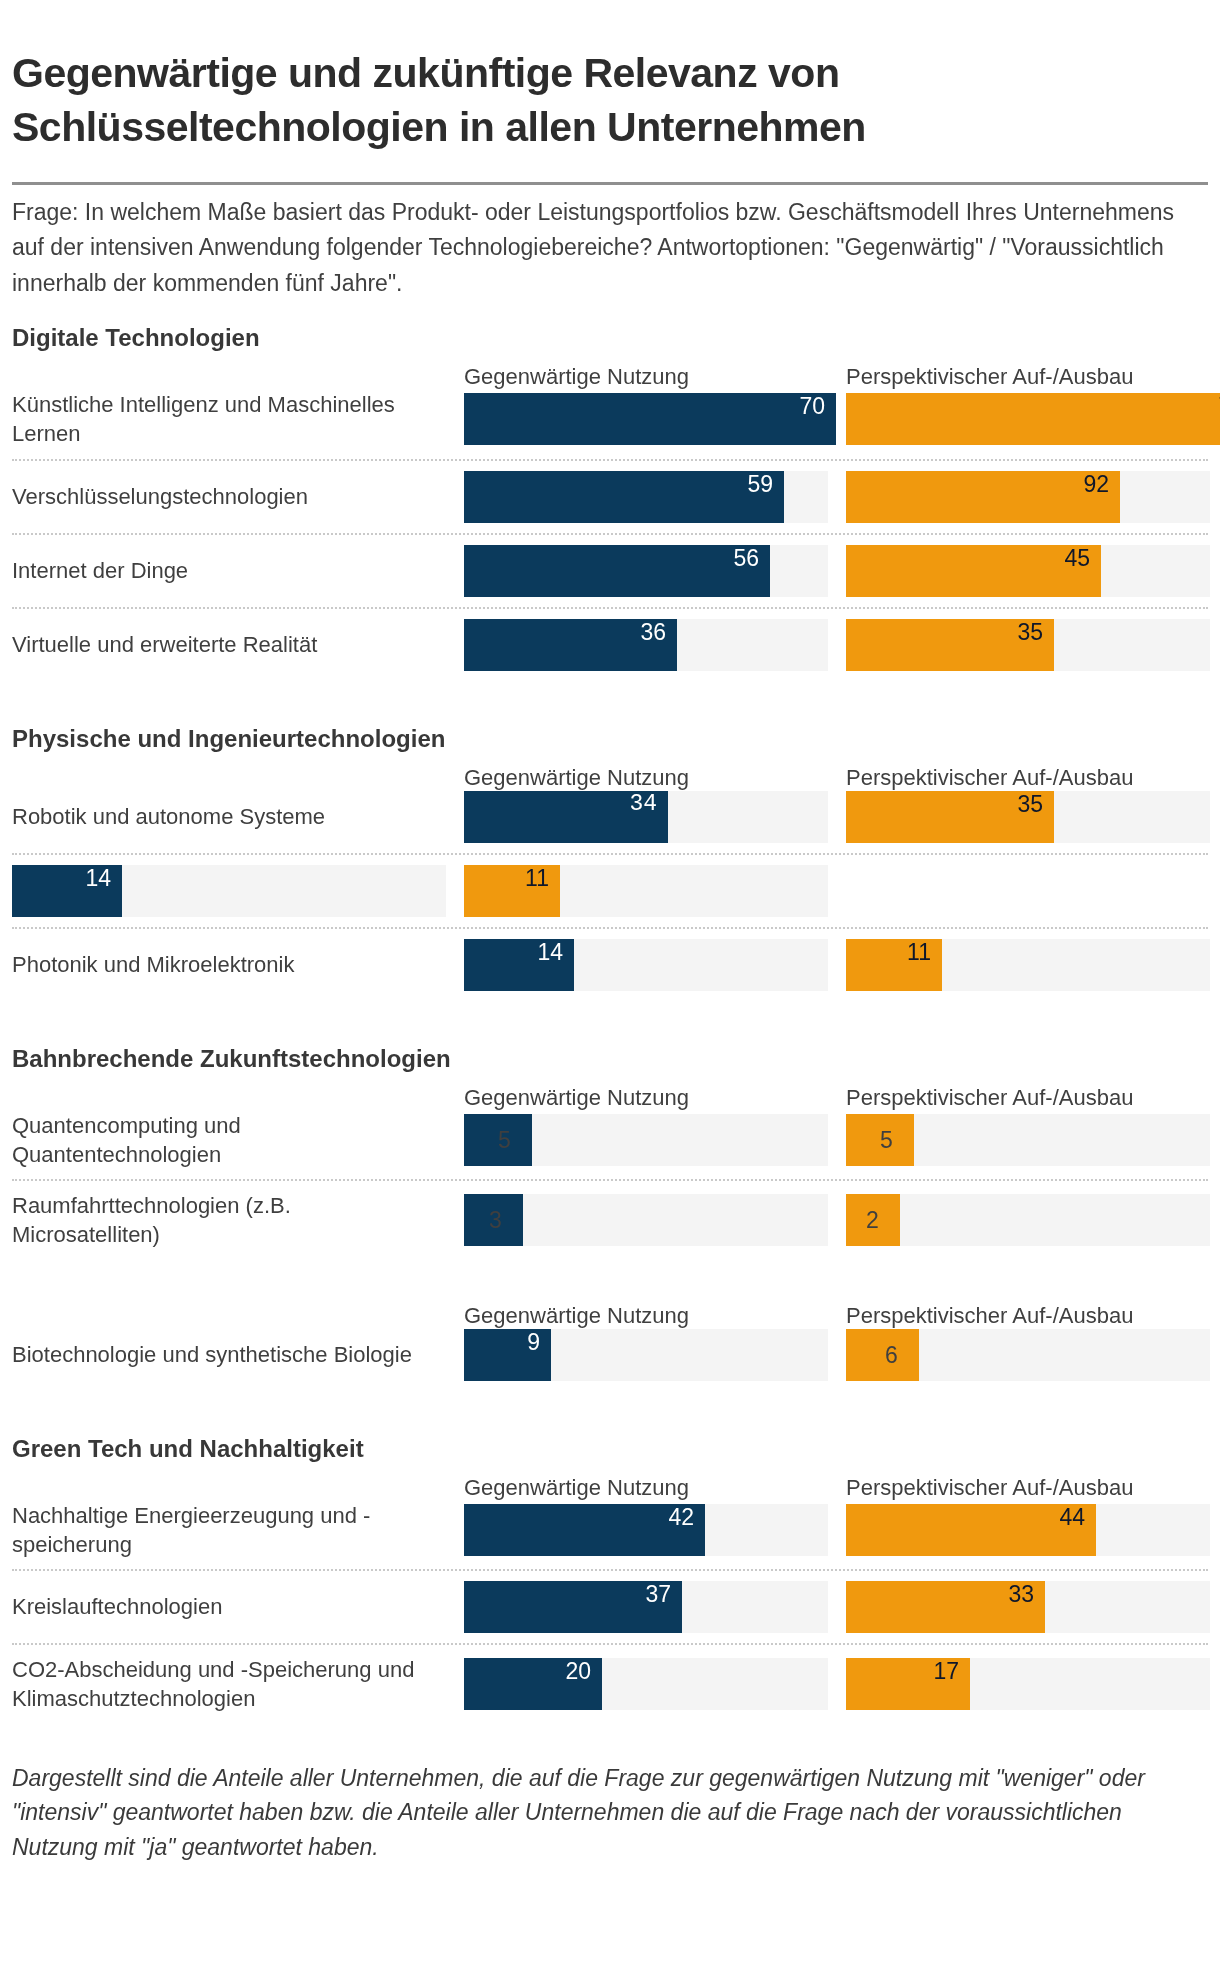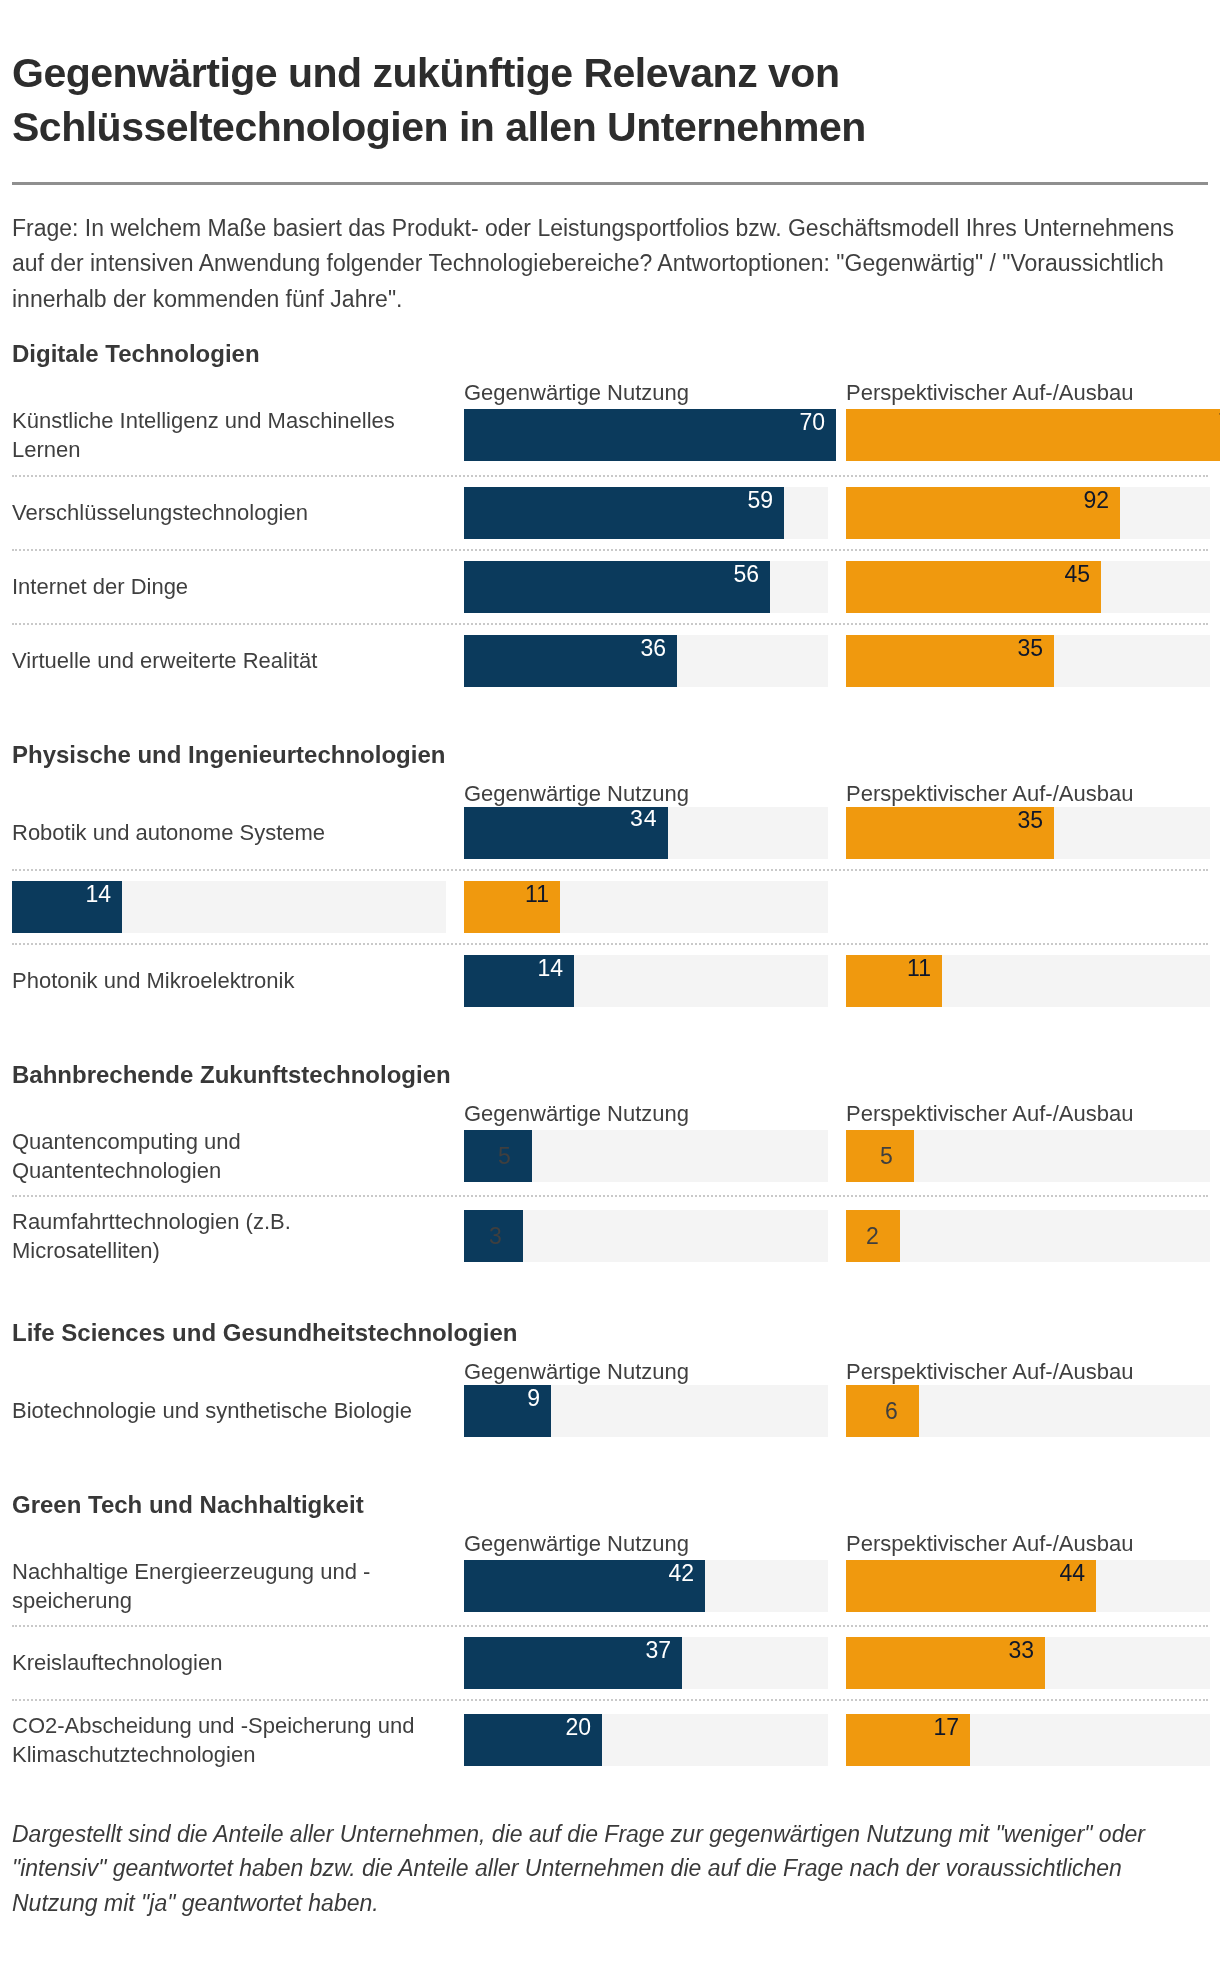--- a/index.html
+++ b/index.html
@@ -7,21 +7,21 @@
     width:1220px; height:1968px;
     padding:20px 12px 0 12px;
     box-sizing:border-box;
     font-family:"Liberation Sans", sans-serif;
     color:#3f3f3f;
     overflow:hidden;
   }
   .title { font-size:41px; font-weight:bold; color:#2d2d2d; line-height:1.3; letter-spacing:-0.5px; }
   .title span { display:block; }
   .top-divider { height:3px; background:#8f8f8f; margin-top:22px; }
-  .question { font-size:23px; line-height:1.55; margin-top:26px; color:#3f3f3f; max-width:1196px; }
+  .question { font-size:23px; line-height:1.55; margin-top:10px; color:#3f3f3f; max-width:1196px; }
 
   .grid { display:grid; grid-template-columns:434px 364px 364px; column-gap:18px; }
 
   .section { margin-top:54px; }
   .section:first-child { margin-top:8px; }
   .sec-title { font-size:24px; font-weight:bold; color:#383838; line-height:28px; }
   .col-heads { margin-top:12px; font-size:22px; color:#3f3f3f; line-height:26px; }
   .rows { margin-top:0; }
   .brow { align-items:center; }
   .brow.with-sep { padding-bottom:10px; margin-bottom:10px; border-bottom:2px dotted #c9c9c9; }
@@ -190,21 +190,20 @@
             <span class="val outside" style="left: 25px;">3</span>
           </div>
           <div class="track">
             <div class="fill orange" style="width: 9px;"></div>
             <span class="val outside" style="left: 20px;">2</span>
           </div>
         </div>
       </div>
     </section>
     <section class="section">
-      <div class="sec-title">Life Sciences und Gesundheitstechnologien</div>
       <div class="col-heads grid">
         <div></div>
         <div>Gegenwärtige Nutzung</div>
         <div>Perspektivischer Auf-/Ausbau</div>
       </div>
       <div class="rows">
         <div class="brow grid">
           <div class="row-label">Biotechnologie und synthetische Biologie</div>
           <div class="track">
             <div class="fill blue" style="width: 42px;">

